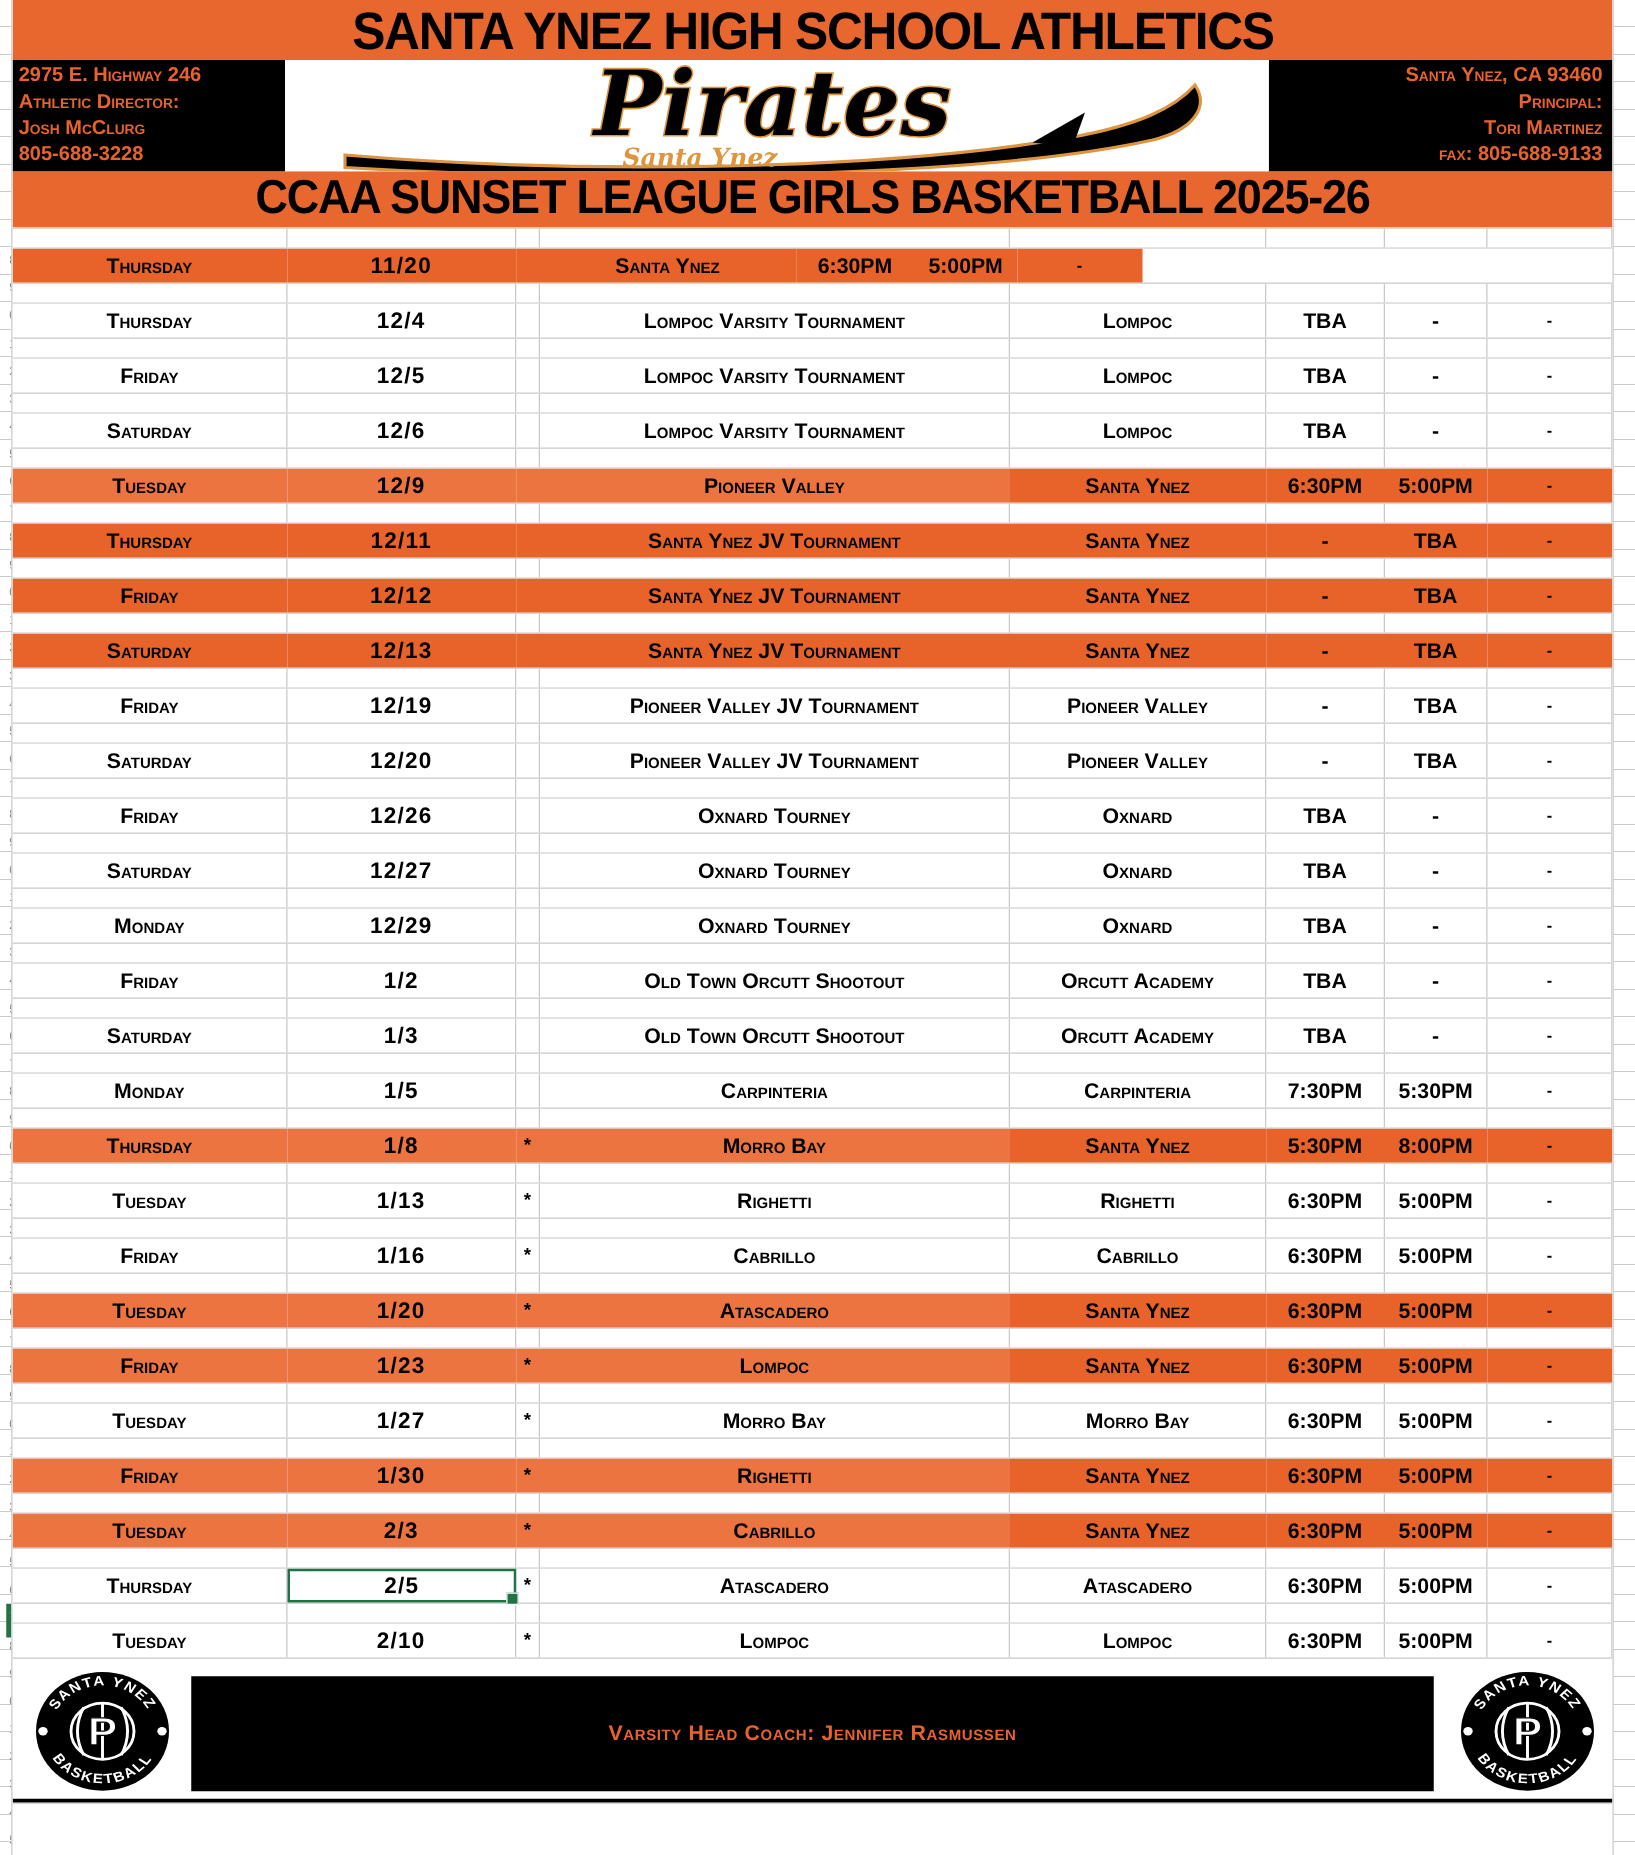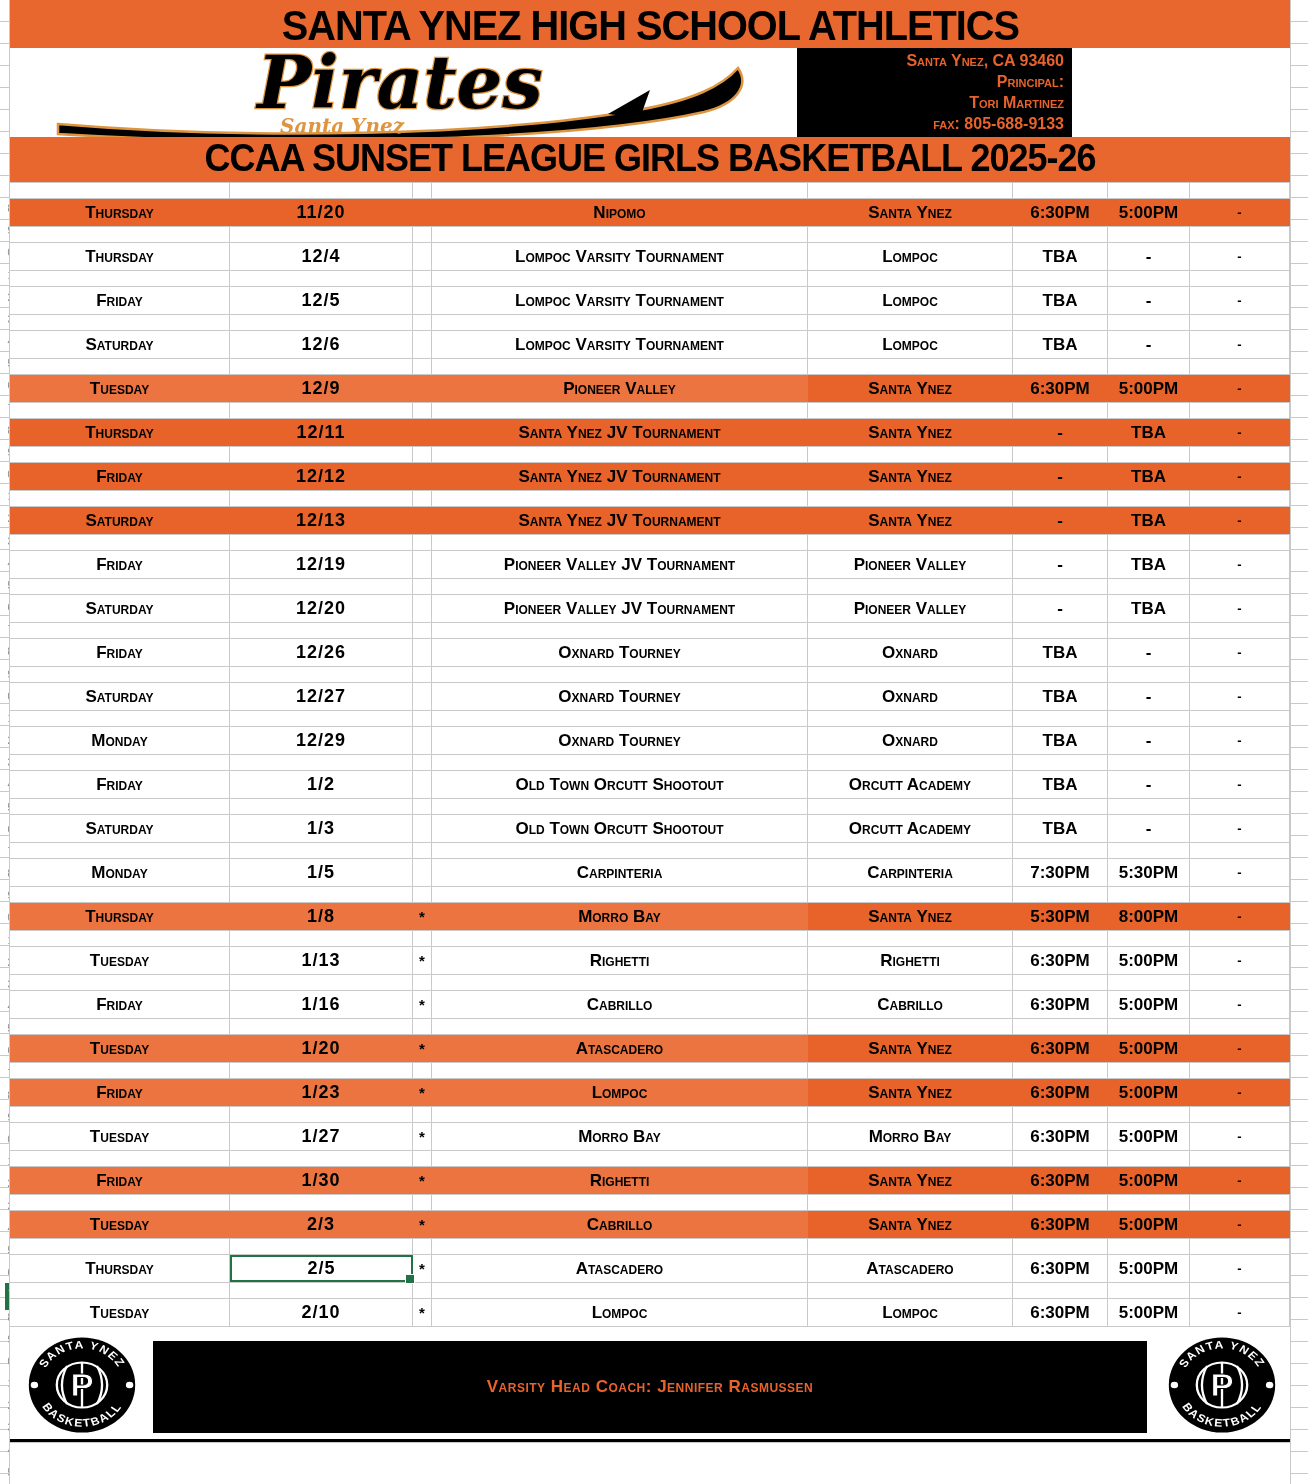--- a/index.html
+++ b/index.html
@@ -172,20 +172,26 @@
     <div class="num" style="top: 1466.69px;">5</div>
   </div>
 
 <div class="content">
 
   <div class="banner-top">
     <span>SANTA YNEZ HIGH SCHOOL ATHLETICS</span>
   </div>
 
   <div class="info-band">
+    <div class="info-left">
+      <div>2975 E. Highway 246</div>
+      <div>Athletic Director:</div>
+      <div>Josh McClurg</div>
+      <div>805-688-3228</div>
+    </div>
     <div class="logo-area">
       <svg viewBox="0 0 787 89" preserveAspectRatio="none">
         <path d="M48,76 C240,92 480,88 628,62 C684,52 712,38 728,20 C740,38 726,56 694,64 C560,94 260,99 48,86 Z" fill="#000" stroke="#DE9540" stroke-width="2.5"></path>
         <polygon points="598,66 640,42 630,70" fill="#000"></polygon>
         <text x="390" y="60" text-anchor="middle" font-size="72" font-style="italic" font-weight="bold" font-family="DejaVu Serif, serif" fill="#000" stroke="#DE9540" stroke-width="2.5" paint-order="stroke">Pirates</text>
         <text x="270" y="85" font-size="20" font-style="italic" font-weight="bold" font-family="DejaVu Serif, serif" fill="#DE9540">Santa Ynez</text>
       </svg>
     </div>
     <div class="info-right">
       <div>Santa Ynez, CA 93460</div>
@@ -208,21 +214,20 @@
     <div class="c c-opp"></div>
     <div class="c c-loc"></div>
     <div class="c c-var"></div>
     <div class="c c-jv"></div>
     <div class="c c-fs"></div>
   </div>
   <div class="row hl">
     <div class="c c-day">Thursday</div>
     <div class="c c-date">11/20</div>
     <div class="c c-star"></div>
-    <div class="c c-opp">Nipomo</div>
     <div class="c c-loc">Santa Ynez</div>
     <div class="c c-var">6:30PM</div>
     <div class="c c-jv">5:00PM</div>
     <div class="c c-fs">-</div>
   </div>
 
   <div class="spacer">
     <div class="c c-day"></div>
     <div class="c c-date"></div>
     <div class="c c-star"></div>

